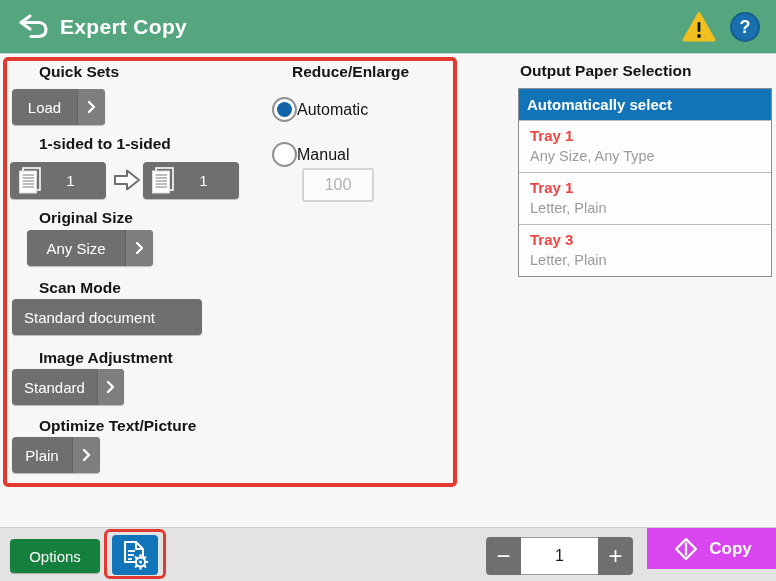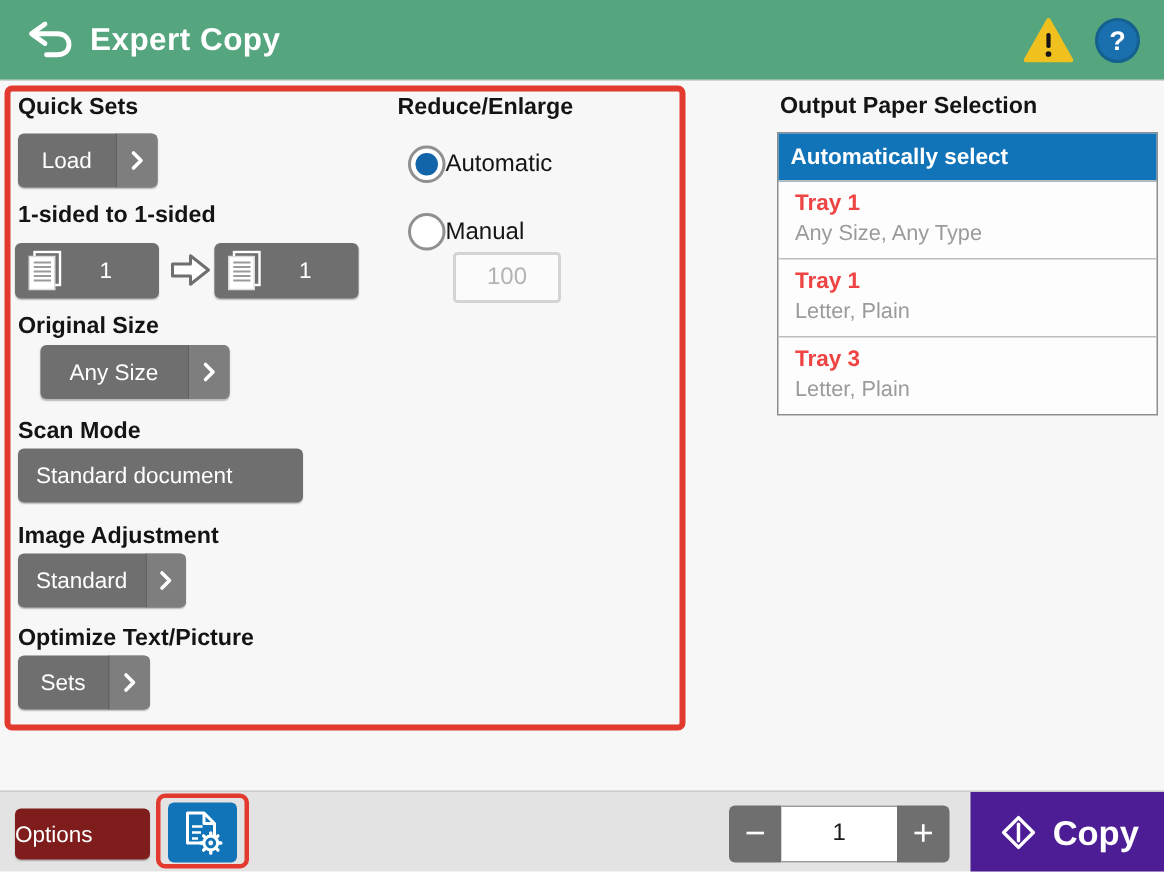--- a/index.html
+++ b/index.html
@@ -20,21 +20,21 @@
   .warn-wrap{width:34px;height:32px;position:relative;}
   .help-circle{
     width:30px;height:30px;border-radius:50%;background:#1a6fae;border:2px solid #14608f;
     color:#fff;font-weight:bold;font-size:18px;display:flex;align-items:center;justify-content:center;box-sizing:border-box;
   }
   
   .annotation-panel{
     position:absolute;left:3px;top:57px;width:446px;height:422px;
     border:4px solid #e23a2e;border-radius:5px;
   }
-  .sec-label{position:absolute;font-weight:bold;font-size:15.5px;color:#141414;white-space:nowrap;}
+  .sec-label{position:absolute;font-weight:bold;font-size:15.5px;color:#141414;white-space:nowrap;margin-left:27px;}
   .gray-btn{
     position:absolute;height:36px;background:#6f6f6f;border-radius:4px;
     display:flex;align-items:center;color:#fff;font-size:15px;overflow:hidden;cursor:pointer;
     box-shadow:0 1px 1px rgba(0,0,0,.25);
   }
   .gray-btn .btn-label{flex:1;text-align:center;padding:0 12px;white-space:nowrap;}
   .gray-btn .chev{
     width:27px;align-self:stretch;background:#7e7e7e;border-left:1px solid #636363;
     display:flex;align-items:center;justify-content:center;
   }
@@ -73,22 +73,22 @@
   .paper-item .name{font-weight:bold;font-size:15px;color:#ef4444;}
   .paper-item .detail{font-size:14.5px;color:#9b9b9b;margin-top:4px;}
   .paper-item.selected{background:#1274b8;padding:7px 8px;}
   .paper-item.selected .name{color:#ffffff;}
   
   .footer{
     position:absolute;left:0;bottom:0;width:776px;height:54px;
     background:#e3e3e3;border-top:1px solid #cdcdcd;box-sizing:border-box;
   }
   .options-btn{
-    position:absolute;left:10px;top:11px;width:90px;height:34px;background:#7f1d1d;
-    border-radius:4px;color:#fff;font-size:15px;display:flex;align-items:center;justify-content:flex-start;
+    position:absolute;left:10px;top:11px;width:90px;height:34px;background:#15803d;
+    border-radius:4px;color:#fff;font-size:15px;display:flex;align-items:center;justify-content:center;
     cursor:pointer;box-shadow:0 1px 1px rgba(0,0,0,.25);
   }
   .settings-btn{
     position:absolute;left:112px;top:7px;width:46px;height:40px;background:#1274b8;
     border-radius:4px;display:flex;align-items:center;justify-content:center;cursor:pointer;
   }
   .settings-annotation{
     position:absolute;left:104px;top:1px;width:62px;height:50px;
     border:3px solid #e23a2e;border-radius:6px;pointer-events:none;box-sizing:border-box;
   }
@@ -98,23 +98,23 @@
     display:flex;align-items:center;justify-content:center;cursor:pointer;box-sizing:border-box;
   }
   .count-btn.minus{border-radius:4px 0 0 4px;}
   .count-btn.plus{border-radius:0 4px 4px 0;}
   .count-field{
     width:77px;height:38px;background:#fff;border:1px solid #9a9a9a;border-left:none;border-right:none;
     text-align:center;font-size:16px;color:#1a1a1a;box-sizing:border-box;
     font-family:"Liberation Sans",sans-serif;
   }
   .copy-btn{
-    position:absolute;right:0;top:0;width:129px;height:54px;background:#4c1d95;
+    position:absolute;right:0;top:0;width:129px;height:41px;background:#d946ef;
     color:#fff;display:flex;align-items:center;justify-content:center;gap:8px;
-    font-size:23px;font-weight:600;cursor:pointer;
+    font-size:17px;font-weight:600;cursor:pointer;
   }
 </style>
 </head>
 <body>
 
 <div class="header">
   <div class="back-btn">
     <svg width="32" height="28" viewBox="0 0 32 28">
       <path d="M13 3 L4 9.5 L13 16" fill="none" stroke="#ffffff" stroke-width="3.2" stroke-linecap="round" stroke-linejoin="round"></path>
       <path d="M5.5 9.5 H21 C27 9.5 29 13.5 29 16.5 C29 20.5 26.5 23.5 21 23.5 H14" fill="none" stroke="#ffffff" stroke-width="3.2" stroke-linecap="round"></path>
@@ -205,21 +205,21 @@
     <span class="btn-label">Standard</span>
     <span class="chev">
       <svg width="9" height="14" viewBox="0 0 9 14">
           <polyline points="2,2 7,7 2,12" fill="none" stroke="#ffffff" stroke-width="2.4" stroke-linecap="round" stroke-linejoin="round"></polyline>
         </svg>
     </span>
   </div>
 
   <div class="sec-label" style="left:5px;top:356px;">Optimize Text/Picture</div>
   <div class="gray-btn" style="left:5px;top:376px;width:88px;">
-    <span class="btn-label">Sets</span>
+    <span class="btn-label">Plain</span>
     <span class="chev">
       <svg width="9" height="14" viewBox="0 0 9 14">
           <polyline points="2,2 7,7 2,12" fill="none" stroke="#ffffff" stroke-width="2.4" stroke-linecap="round" stroke-linejoin="round"></polyline>
         </svg>
     </span>
   </div>
 
   <div class="sec-label" style="left:258px;top:2px;">Reduce/Enlarge</div>
   <div class="radio-row" style="left:265px;top:36px;">
     <span class="radio selected"></span>

